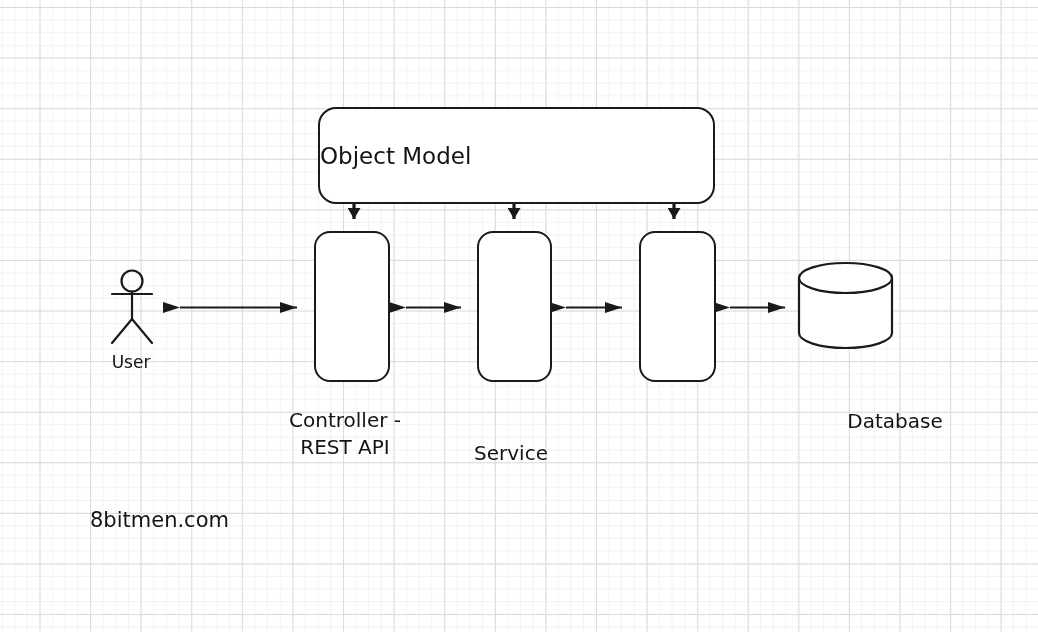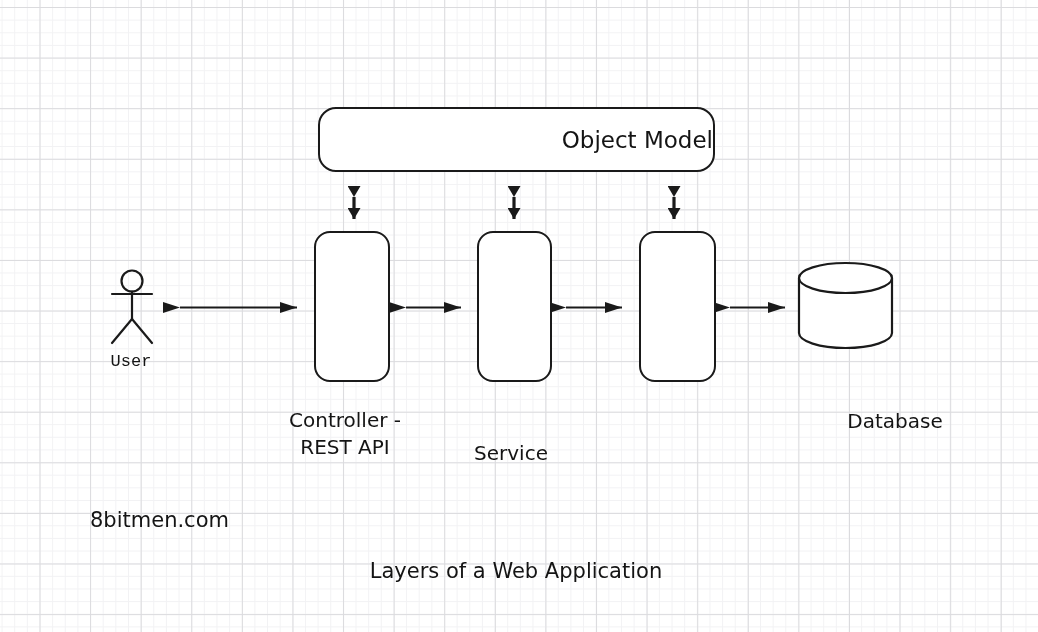--- a/index.html
+++ b/index.html
@@ -38,25 +38,25 @@
     pointer-events: none;
   }
   .box {
     position: absolute;
     background: #ffffff;
     border: 2.2px solid #1a1a1a;
     box-sizing: border-box;
   }
   .object-model {
     left: 318px; top: 107px;
-    width: 397px; height: 65px;
+    width: 397px; height: 97px;
     border-radius: 18px;
     display: flex;
     align-items: center;
-    justify-content: flex-end;
+    justify-content: flex-start;
     font-size: 23px;
   }
   .vbox {
     top: 231px;
     height: 151px;
     border-radius: 16px;
   }
   .vbox.controller { left: 314px; width: 76px; }
   .vbox.service    { left: 477px; width: 75px; }
   .vbox.dataaccess { left: 639px; width: 77px; }
@@ -65,21 +65,21 @@
   }
   .label {
     position: absolute;
     transform: translateX(-50%);
     text-align: center;
     font-size: 20px;
     line-height: 27px;
     white-space: pre-line;
     color: #141414;
   }
-  .label.user { font-size: 17px; line-height: 20px; font-family: Liberation Mono, monospace; }
+  .label.user { font-size: 17px; line-height: 20px; }
   .watermark {
     position: absolute;
     left: 90px; top: 508px;
     font-size: 21px;
     color: #141414;
   }
   .diagram-title {
     position: absolute;
     left: 516px; top: 559px;
     transform: translateX(-50%);
@@ -157,15 +157,14 @@
   <div class="label" style="left:345px; top:407px;text-align:center;">Controller -
 REST API</div>
 
   <div class="label" style="left:511px; top:408px;margin-top:32px;">Service</div>
 
 
   <div class="label" style="left:895px; top:408px;">Database</div>
 
   <div class="watermark">8bitmen.com</div>
 
-  <div class="diagram-title">Layers of a Web Application</div>
 
 </div>
 
 </body></html>

